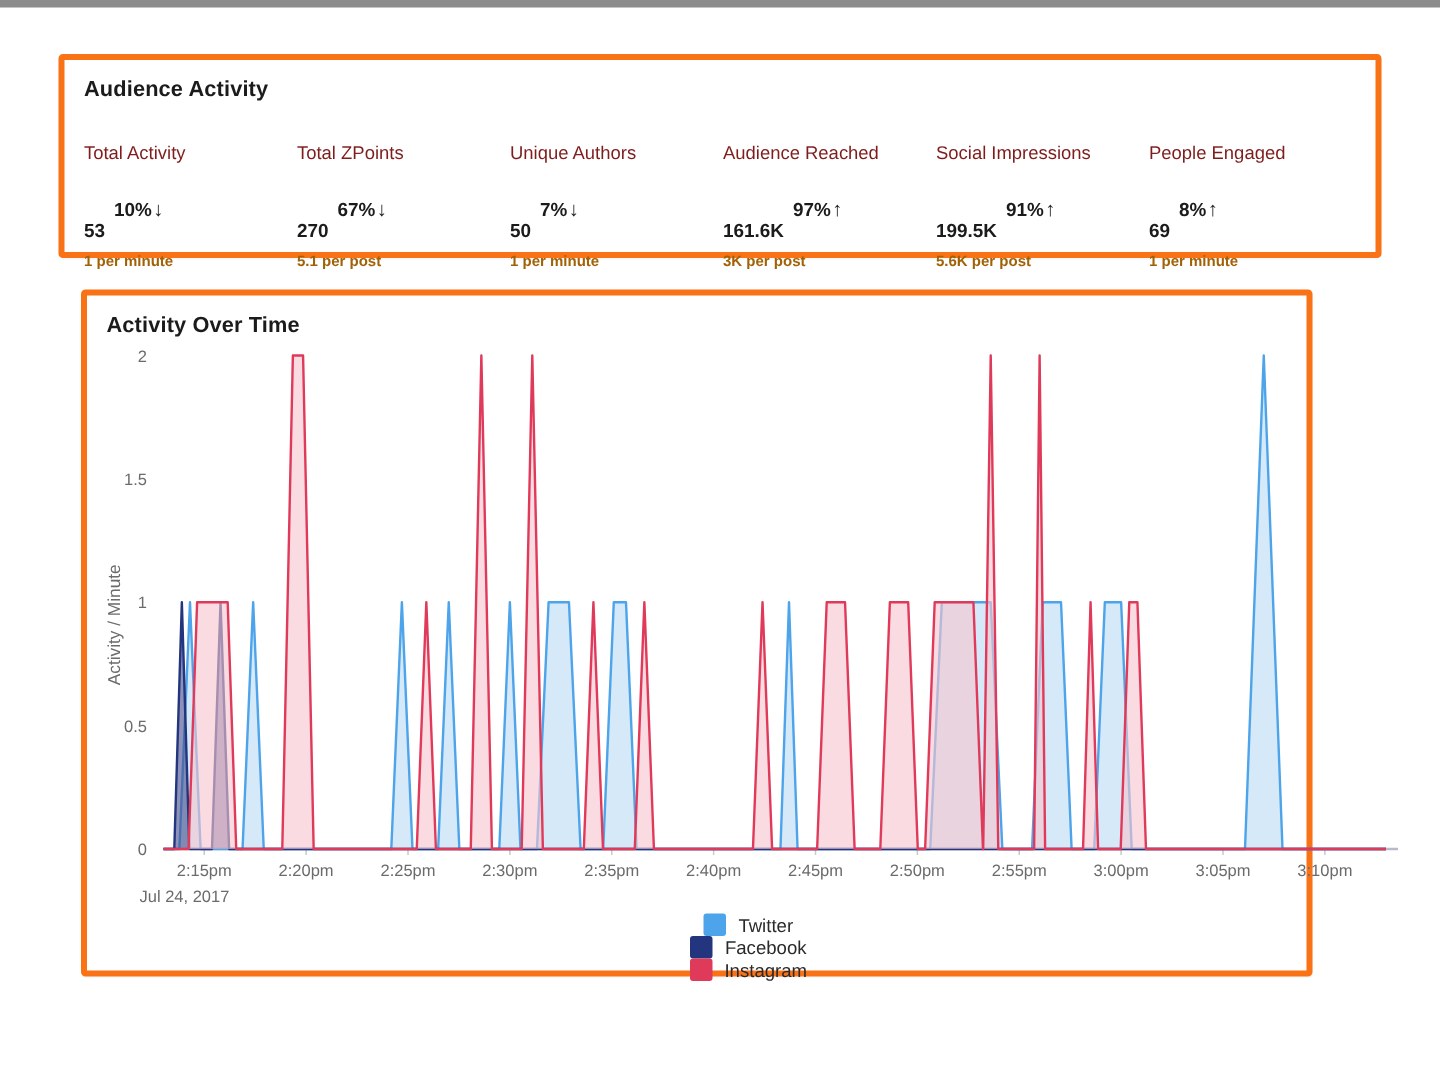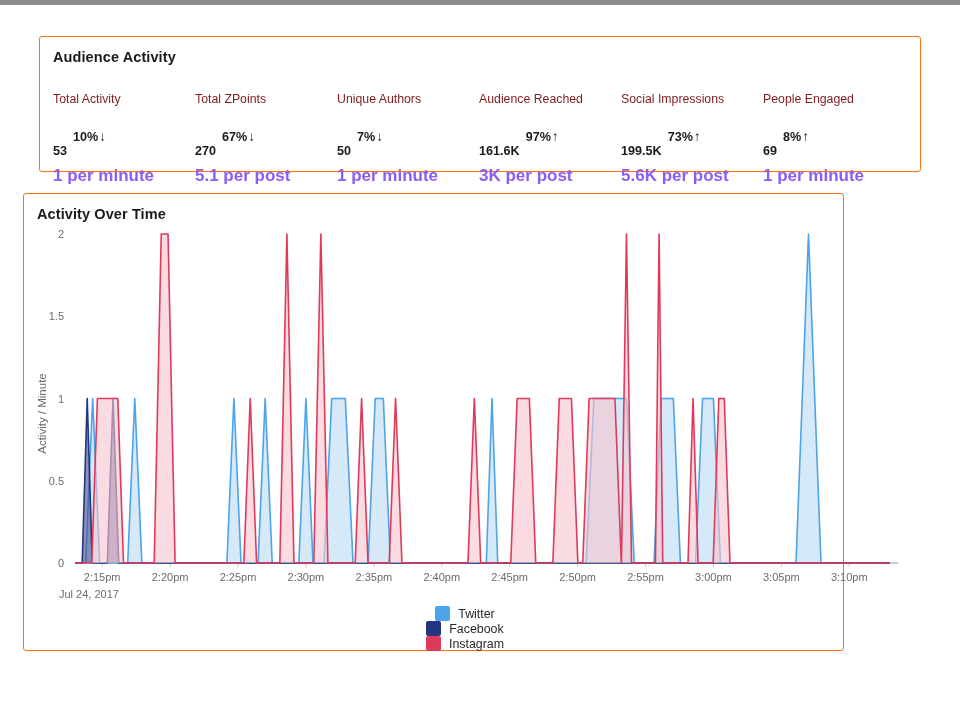--- a/index.html
+++ b/index.html
@@ -19,26 +19,26 @@
   .topbar {
     position: absolute; left: 0; top: 0;
     width: 960px; height: 5px;
     background: #8c8c8c;
   }
 
   
   .card {
     position: absolute;
     background: #ffffff;
-    border: 1px solid #f97316;
+    border: 4px solid #f97316;
     border-radius: 3px;
     box-shadow: 0 1px 1px rgba(0,0,0,0.03);
   }
   #summary-card { left: 39px; top: 36px; width: 882px; height: 136px; }
-  #chart-card   { left: 23px; top: 193px; width: 821px; height: 458px; }
+  #chart-card   { left: 54px; top: 193px; width: 821px; height: 458px; }
 
   .card-title {
     position: absolute; left: 13px; top: 12px;
     font-size: 14.5px; font-weight: bold;
     color: #1b1b1b; letter-spacing: 0.1px;
   }
 
   
   .metrics {
     position: absolute; left: 13px; top: 55px;
@@ -52,21 +52,21 @@
   }
   .metric-main {
     font-size: 12.6px; color: #1b1b1b; font-weight: bold;
     margin-bottom: 8px; white-space: nowrap;
     display: flex; align-items: center;
   }
   .metric-value { margin-right: 6px; margin-top: 28px; }
   .metric-delta { margin-right: 1px; }
   .metric-arrow { font-size: 13.5px; line-height: 1; }
   .metric-sub {
-    font-size: 17px; color: #8b5cf6; font-weight: bold;
+    font-size: 10px; color: #a16207; font-weight: bold;
     white-space: nowrap;
   }
 
   
   #chart-area {
     position: absolute; left: 0; top: 34px;
     width: 882px; height: 380px;
   }
   #chart-svg { display: block; }
 
@@ -135,21 +135,21 @@
             <span class="metric-value">161.6K</span>
             <span class="metric-delta">97%</span>
             <span class="metric-arrow">↑</span>
           </div>
           <div class="metric-sub">3K per post</div>
         </div>
         <div class="metric">
           <div class="metric-label">Social Impressions</div>
           <div class="metric-main">
             <span class="metric-value">199.5K</span>
-            <span class="metric-delta">73%</span>
+            <span class="metric-delta">91%</span>
             <span class="metric-arrow">↑</span>
           </div>
           <div class="metric-sub">5.6K per post</div>
         </div>
         <div class="metric">
           <div class="metric-label">People Engaged</div>
           <div class="metric-main">
             <span class="metric-value">69</span>
             <span class="metric-delta">8%</span>
             <span class="metric-arrow">↑</span>

